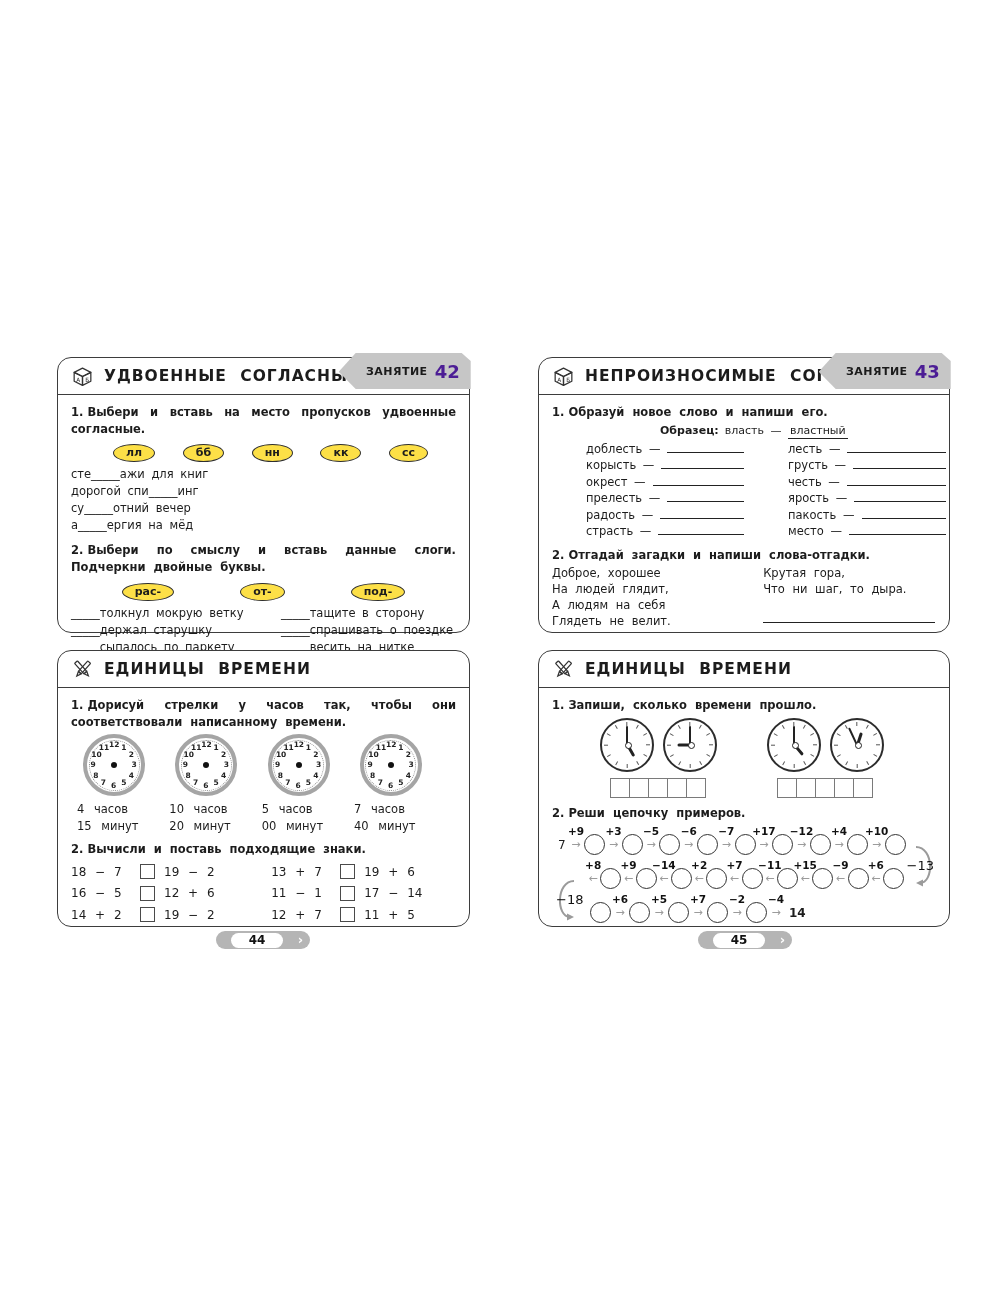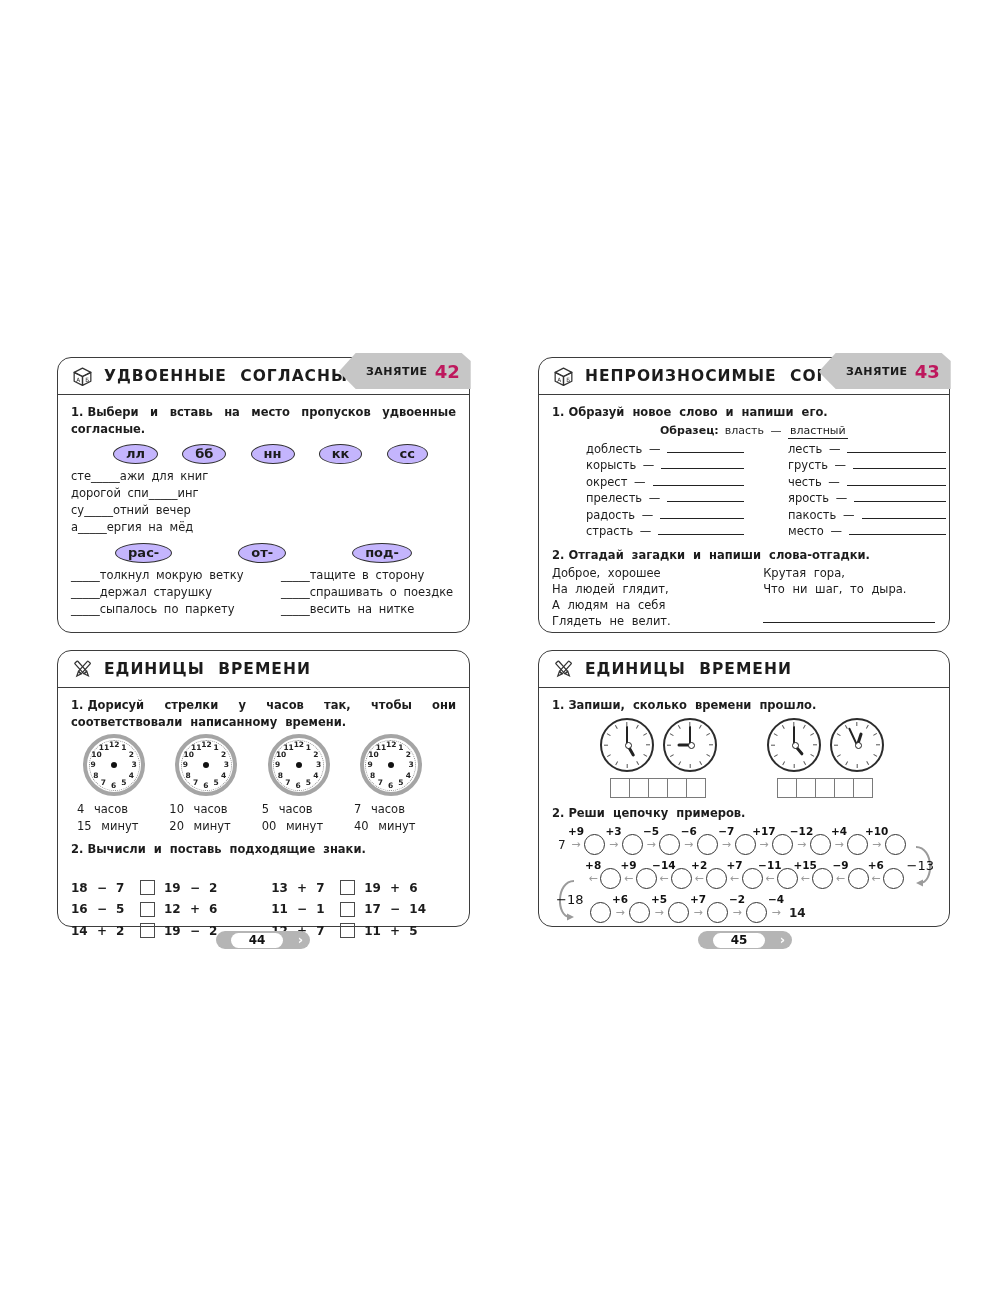--- a/index.html
+++ b/index.html
@@ -14,31 +14,31 @@
 
   .phead { position:relative; height:37px; border-bottom:1.7px solid #3d3d3d;
            display:flex; align-items:center; gap:9px; padding:0 12px; }
   .ptitle { font-size:15.5px; font-weight:bold; letter-spacing:1px; word-spacing:7px; white-space:nowrap; }
   .hicon svg { display:block; }
 
   .tab { position:absolute; top:-5px; right:-1.7px; height:36px; width:132px; background:#c6c6c6;
          clip-path:polygon(0 52%, 17px 0, calc(100% - 9px) 0, 100% 22%, 100% 100%, 17px 100%);
          display:flex; align-items:center; justify-content:flex-end; gap:7px; padding-right:11px; z-index:3; }
   .tabword { font-size:11px; font-weight:bold; letter-spacing:0.5px; color:#1a1a1a; }
-  .tabnum  { font-size:18px; font-weight:bold; color:#be185d; }
+  .tabnum  { font-size:18px; font-weight:bold; color:#4c1d95; }
 
   .pbody { padding:6px 13px 0 13px; }
   .ttext { font-size:11.5px; font-weight:bold; line-height:1.45; word-spacing:4px; text-align:justify; margin-top:3px; }
   .tnum  { margin-right:4px; }
 
   .ovals { display:flex; align-items:center; margin:7px 0 4px 0; }
   .ov5 { justify-content:space-between; padding:0 28px 0 42px; }
   .ov3 { justify-content:center; gap:66px; }
   .oval { display:inline-block; border:1.4px solid #2f2f2f; border-radius:50%;
-          padding:1px 12px 2px 12px; font-size:13px; font-weight:bold; background:#c4b5fd; }
+          padding:1px 12px 2px 12px; font-size:11px; font-weight:bold; background:#fde047; }
 
   .grid2 { display:grid; grid-template-columns:54% 46%; }
   .items .it { font-size:11.5px; line-height:17px; word-spacing:3px; white-space:nowrap; }
   .items .col2 { padding-left:2px; }
 
   .sample { font-size:11px; margin:3px 0 4px 108px; word-spacing:3px; }
   .sample b { margin-right:6px; }
   .uline { border-bottom:1px solid #222; padding:0 2px 1px 2px; }
 
   .wgrid { display:grid; grid-template-columns:50% 50%; column-gap:10px; }
@@ -59,21 +59,21 @@
             position:relative; margin-left:6px; }
   .clockB::before { content:""; position:absolute; inset:1.5px; border:1px dotted #8f8f8f; border-radius:50%; }
   .clockB::after { content:""; position:absolute; left:50%; top:50%; width:6px; height:6px;
                    margin:-3px 0 0 -3px; background:#111; border-radius:50%; }
   .cnum { position:absolute; width:9px; height:9px; font-size:7.5px; font-weight:bold;
           text-align:center; line-height:9px; color:#222; }
   .clbl { font-size:11.5px; line-height:16px; word-spacing:6px; margin-top:1px; white-space:nowrap; }
   .clbl.first { margin-top:5px; }
 
   .cmp { margin-top:7px; }
-  .cmpgrid { display:grid; grid-template-columns:52% 48%; row-gap:12px; margin-top:19px;font-weight:bold; }
+  .cmpgrid { display:grid; grid-template-columns:52% 48%; row-gap:12px; margin-top:3px; }
   .crow { display:flex; align-items:center; height:21.5px; font-size:12px; }
   .expr { word-spacing:5px; white-space:nowrap; }
   .exprL { width:60px; }
   .cmpbox { width:15px; height:15px; border:1.2px solid #4a4a4a; margin:0 9px; flex-shrink:0; }
 
   
   .pairsrow { display:flex; justify-content:space-between; padding:0 52px 0 48px; margin-top:4px; }
   .pair { display:flex; flex-direction:column; align-items:center; }
   .pclocks { display:flex; gap:9px; }
   .clockS { width:54px; height:54px; border:2.6px solid #2c2c2c; border-radius:50%;
@@ -144,20 +144,21 @@
       <span class="oval">сс</span>
     </div>
     <div class="grid2 items">
       <div class="col1">
         <div class="it">сте_____ажи для книг</div>
         <div class="it">дорогой спи_____инг</div>
         <div class="it">су_____отний вечер</div>
         <div class="it">а_____ергия на мёд</div>
       </div>
     </div>
+    <p class="ttext" style="margin-top:8px"><b class="tnum">2.</b><span>Выбери по смыслу и вставь данные слоги. Подчеркни двойные буквы.</span></p>
     <div class="ovals ov3">
       <span class="oval">рас-</span>
       <span class="oval">от-</span>
       <span class="oval">под-</span>
     </div>
     <div class="grid2 items">
       <div class="col1">
         <div class="it">_____толкнул мокрую ветку</div>
         <div class="it">_____держал старушку</div>
         <div class="it">_____сыпалось по паркету</div>

